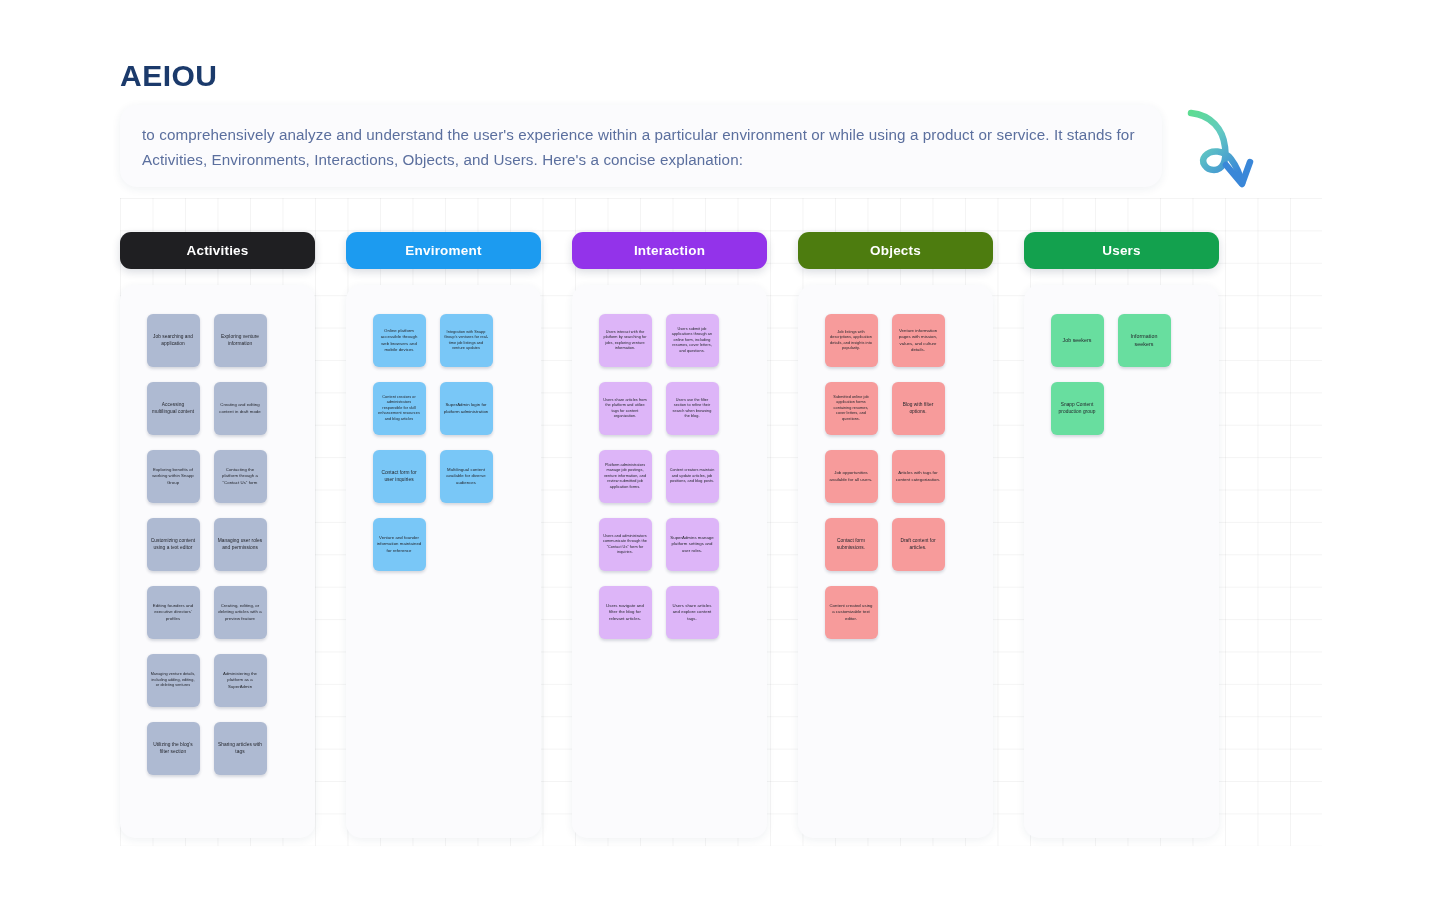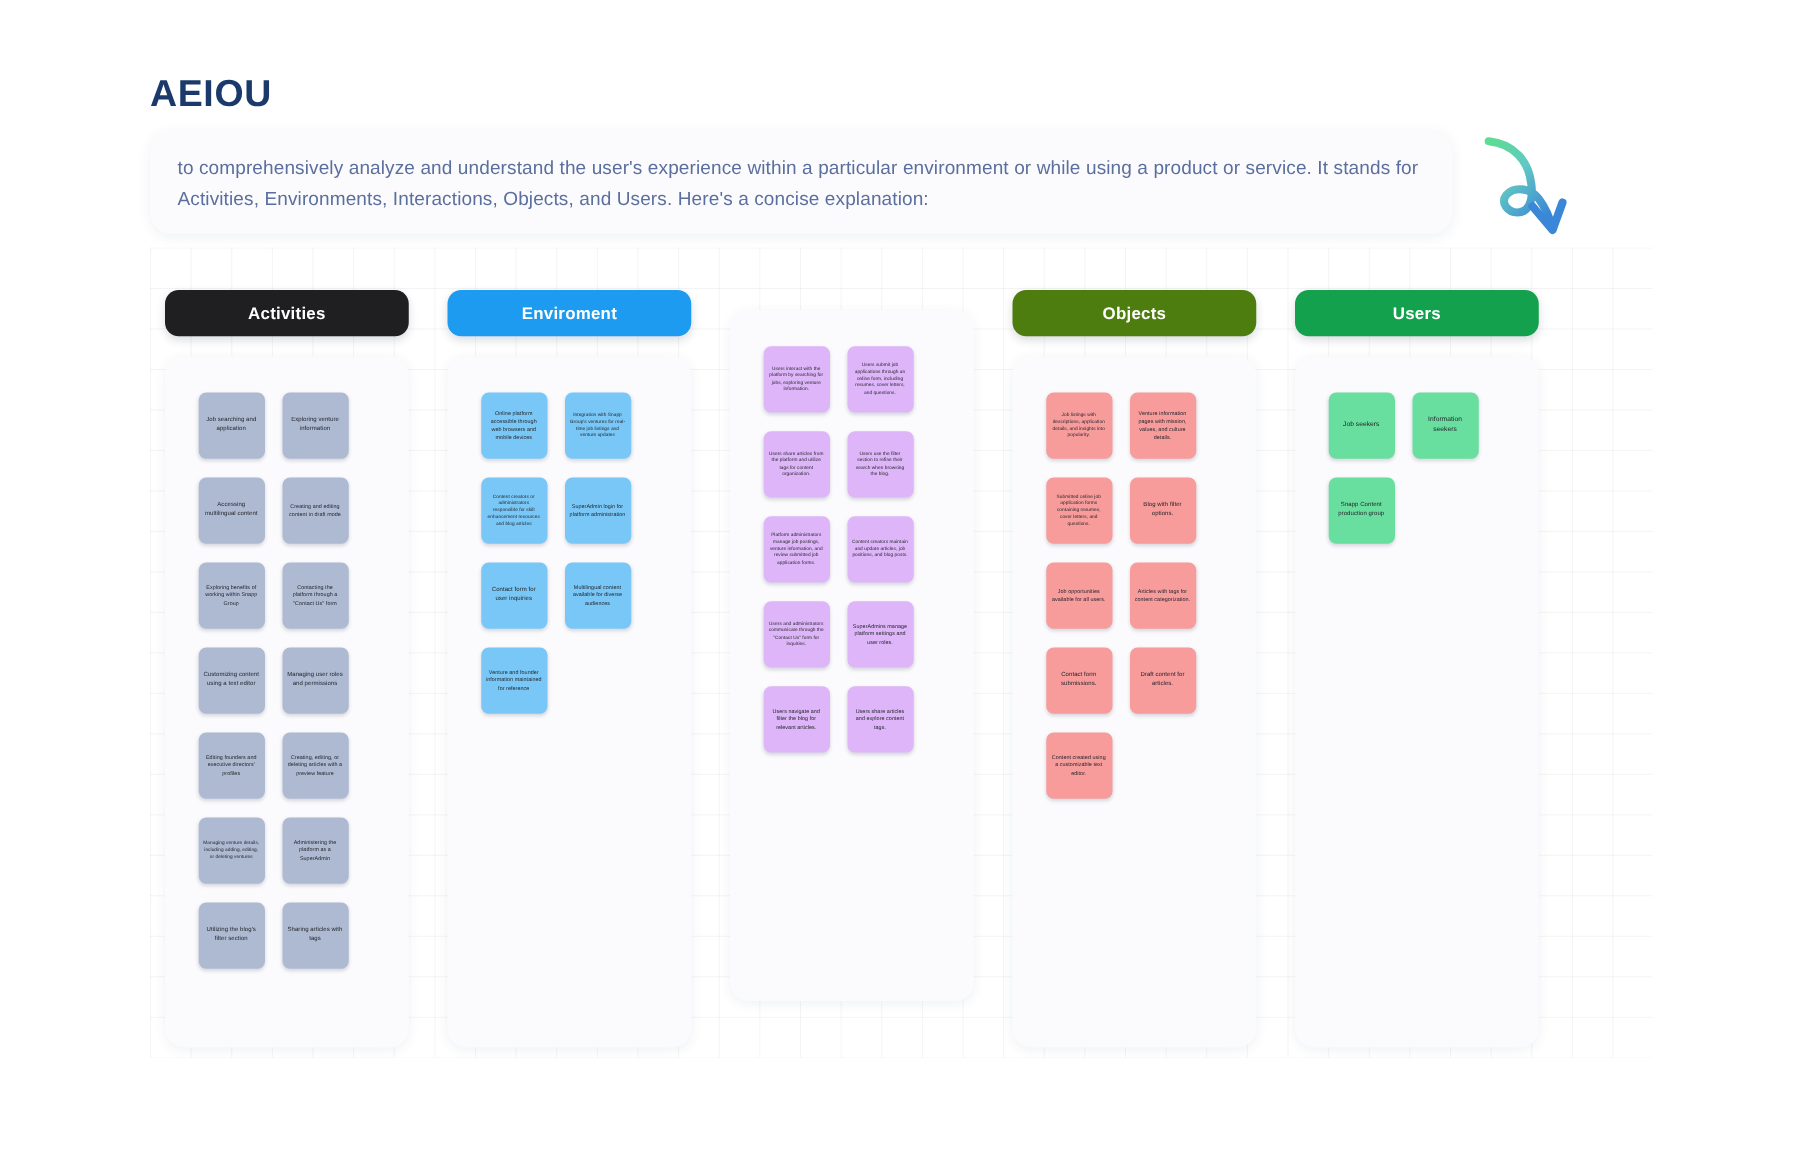--- a/index.html
+++ b/index.html
@@ -66,21 +66,21 @@
     position: absolute;
     left: 1178px;
     top: 102px;
     width: 96px;
     height: 92px;
   }
 
   
   #board {
     position: absolute;
-    left: 132px;
+    left: 120px;
     top: 232px;
     width: 1202px;
     display: flex;
     gap: 31px;
   }
 
   .column { width: 195px; }
 
   .col-header {
     height: 37px;
@@ -197,20 +197,23 @@
           <div class="note t-long" style="background: rgb(121, 199, 247);">Integration with Snapp Group's ventures for real-time job listings and venture updates</div>
           <div class="note t-long" style="background: rgb(121, 199, 247);">Content creators or administrators responsible for skill enhancement resources and blog articles</div>
           <div class="note " style="background: rgb(121, 199, 247);">SuperAdmin login for platform administration</div>
           <div class="note t-mid" style="background: rgb(121, 199, 247);">Contact form for user inquiries</div>
           <div class="note " style="background: rgb(121, 199, 247);">Multilingual content available for diverse audiences</div>
           <div class="note " style="background: rgb(121, 199, 247);">Venture and founder information maintained for reference</div>
         </div>
       </div>
     </div>
     <div class="column">
+      <div class="col-header" style="background: rgb(147, 51, 234);">
+        <span>Interaction</span>
+      </div>
       <div class="col-panel">
         <div class="note-grid">
           <div class="note t-long" style="background: rgb(221, 181, 248);">Users interact with the platform by searching for jobs, exploring venture information.</div>
           <div class="note t-long" style="background: rgb(221, 181, 248);">Users submit job applications through an online form, including resumes, cover letters, and questions.</div>
           <div class="note t-long" style="background: rgb(221, 181, 248);">Users share articles from the platform and utilize tags for content organization.</div>
           <div class="note t-long" style="background: rgb(221, 181, 248);">Users use the filter section to refine their search when browsing the blog.</div>
           <div class="note t-long" style="background: rgb(221, 181, 248);">Platform administrators manage job postings, venture information, and review submitted job application forms.</div>
           <div class="note t-long" style="background: rgb(221, 181, 248);">Content creators maintain and update articles, job positions, and blog posts.</div>
           <div class="note t-long" style="background: rgb(221, 181, 248);">Users and administrators communicate through the "Contact Us" form for inquiries.</div>
           <div class="note " style="background: rgb(221, 181, 248);">SuperAdmins manage platform settings and user roles.</div>

